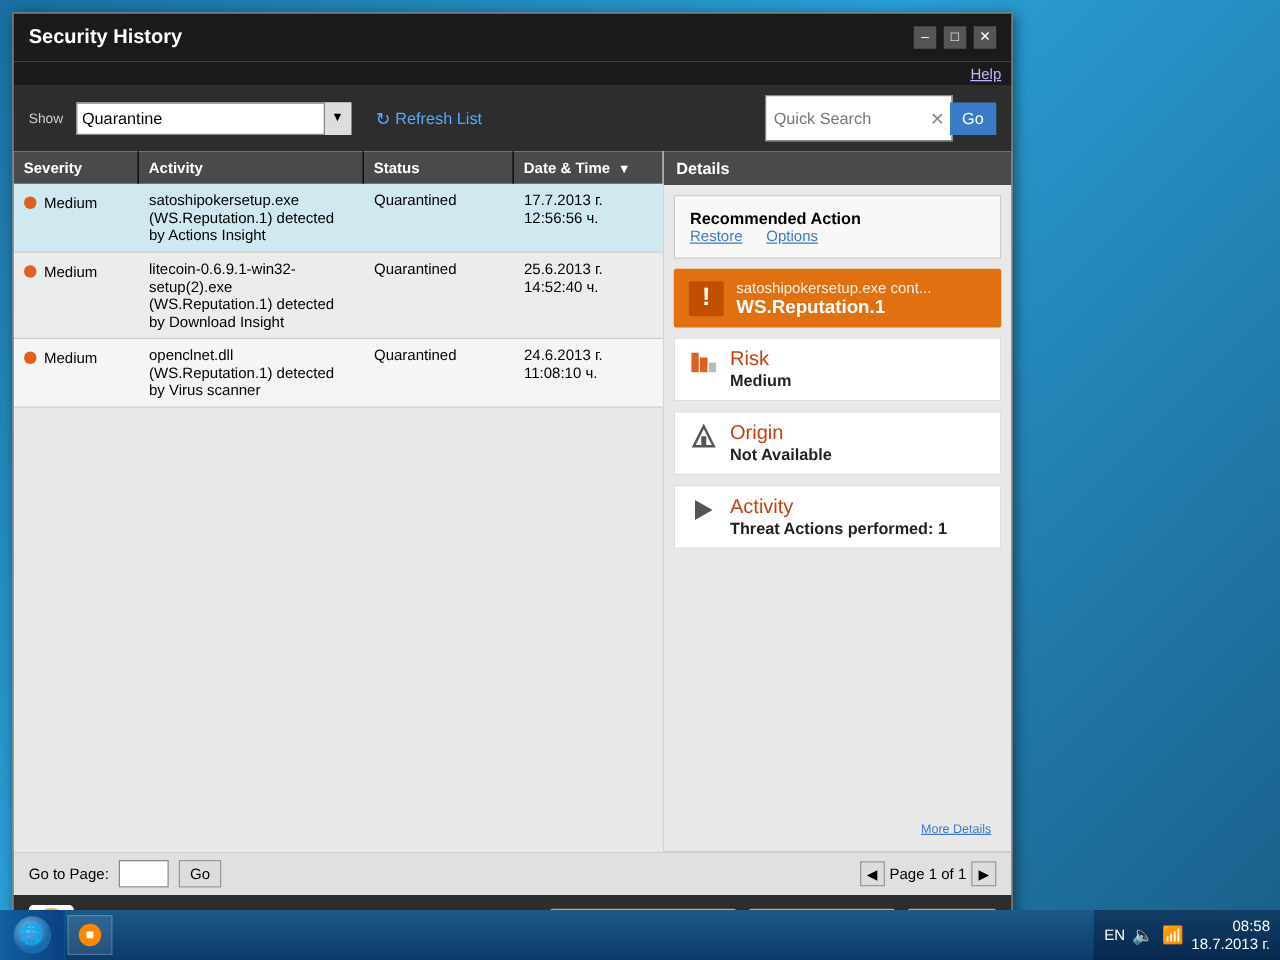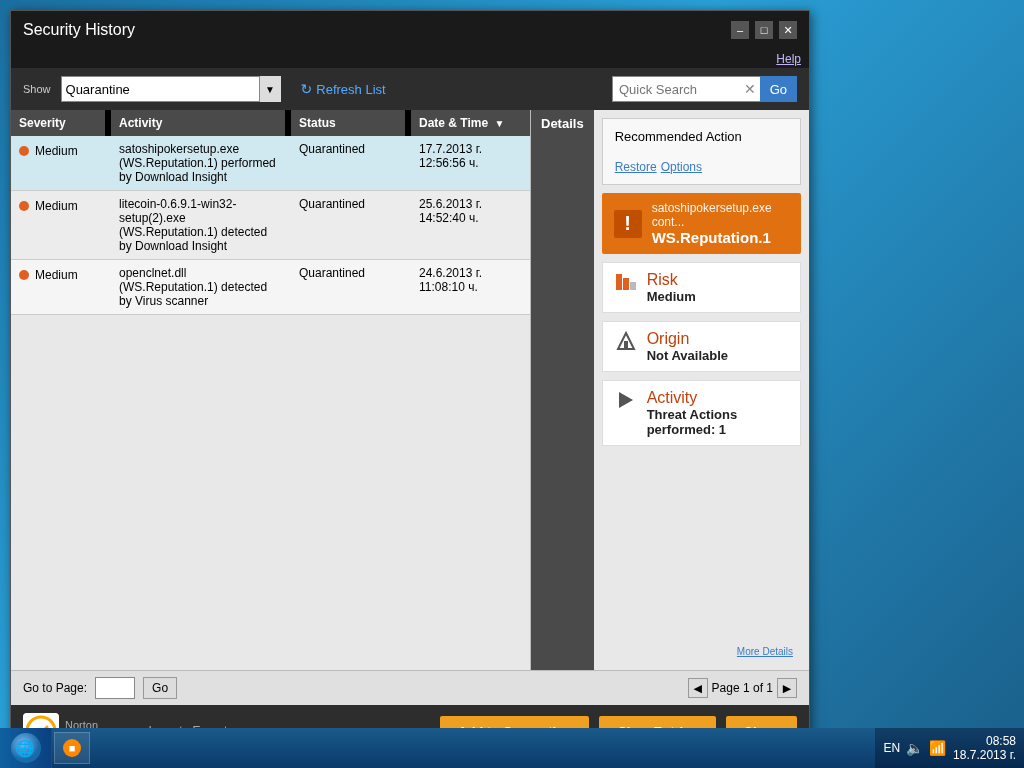--- a/index.html
+++ b/index.html
@@ -29,21 +29,21 @@
       color: #fff;
       padding: 8px 12px;
       display: flex;
       align-items: center;
       justify-content: space-between;
       height: 38px;
     }
 
     .title-bar-title {
       font-size: 16px;
-      font-weight: normal;
+      font-weight: bold;
     }
 
     .title-bar-controls {
       display: flex;
       gap: 6px;
       align-items: center;
     }
 
     .title-bar-btn {
       width: 18px;
@@ -136,21 +136,21 @@
     .search-wrapper {
       display: flex;
       align-items: center;
       gap: 4px;
     }
     .search-input {
       border: 1px solid #888;
       padding: 3px 6px;
       font-size: 13px;
       width: 150px;
-      height: 26px;
+      height: 37px;
       background: #fff;
     }
     .search-clear-btn {
       background: none;
       border: none;
       cursor: pointer;
       color: #888;
       font-size: 14px;
       margin-left: -22px;
     }
@@ -182,21 +182,21 @@
     .table-header {
       display: grid;
       grid-template-columns: 100px 180px 120px 120px;
       background: #4a4a4a;
       color: #fff;
       font-size: 12px;
       font-weight: bold;
     }
     .table-header-cell {
       padding: 6px 8px;
-      border-right: 6px solid #000000;
+      border-right: 1px solid #000000;
     }
     .table-header-cell:last-child { border-right: none; }
     .sort-arrow { font-size: 10px; margin-left: 3px; }
 
     .table-body {
       flex: 1;
       overflow-y: auto;
       background: #e8e8e8;
     }
 
@@ -231,21 +231,21 @@
       flex-shrink: 0;
       margin-top: 2px;
     }
     .severity-dot.medium { background: #e06020; }
 
     
     .details-panel {
       flex: 1;
       background: #e8e8e8;
       display: flex;
-      flex-direction: row;
+      flex-direction: column;
     }
 
     .details-header {
       background: #4a4a4a;
       color: #fff;
       font-size: 13px;
       font-weight: bold;
       padding: 6px 10px;
     }
 
@@ -257,32 +257,32 @@
       gap: 8px;
       overflow-y: auto;
     }
 
     .recommended-action-box {
       background: #f8f8f8;
       border: 1px solid #ccc;
       padding: 10px 12px;
     }
     .recommended-action-title {
-      font-weight: normal;
-      font-size: 13px;
-      margin-bottom: 16px;
+      font-weight: bold;
+      font-size: 13px;
+      margin-bottom: 0;
     }
     .recommended-action-status {
       font-size: 12px;
       color: #333;
       margin-bottom: 6px;
     }
     .recommended-action-links {
       display: flex;
-      gap: 4px;
+      gap: 19px;
     }
     .recommended-action-links a {
       color: #3a7bc8;
       text-decoration: underline;
       font-size: 12px;
       cursor: pointer;
     }
 
     .threat-banner {
       background: #e07010;
@@ -592,21 +592,21 @@
         <div class="table-header-cell">Status</div>
         <div class="table-header-cell">Date &amp; Time <span class="sort-arrow">▼</span></div>
       </div>
       <div class="table-body">
 
         <div class="table-row selected">
           <div class="table-cell severity-cell">
             <span class="severity-dot medium"></span>
             <span>Medium</span>
           </div>
-          <div class="table-cell">satoshipokersetup.exe (WS.Reputation.1) performed by Download Insight</div>
+          <div class="table-cell">satoshipokersetup.exe (WS.Reputation.1) detected by Actions Insight</div>
           <div class="table-cell">Quarantined</div>
           <div class="table-cell">17.7.2013 г.<br>12:56:56 ч.</div>
         </div>
 
         <div class="table-row">
           <div class="table-cell severity-cell">
             <span class="severity-dot medium"></span>
             <span>Medium</span>
           </div>
           <div class="table-cell">litecoin-0.6.9.1-win32-setup(2).exe (WS.Reputation.1) detected by Download Insight</div>

